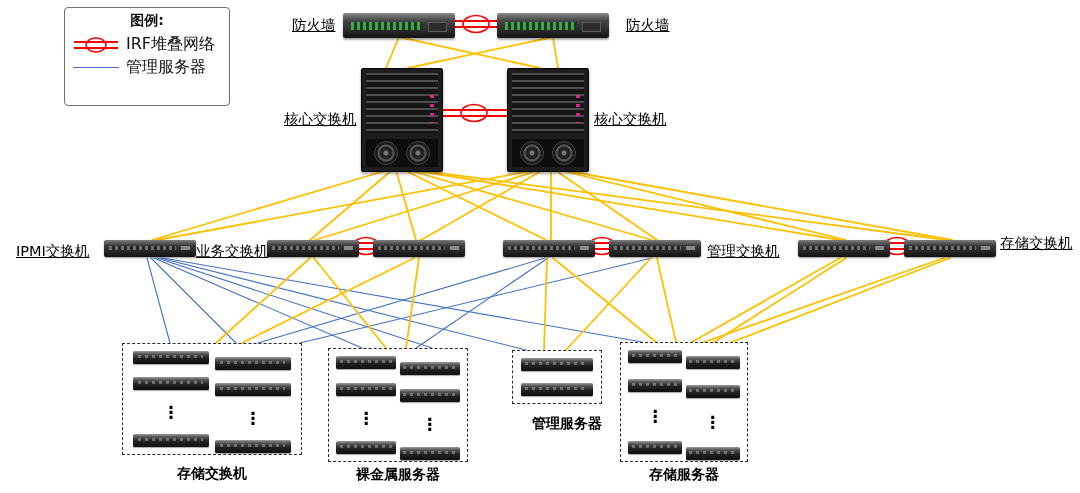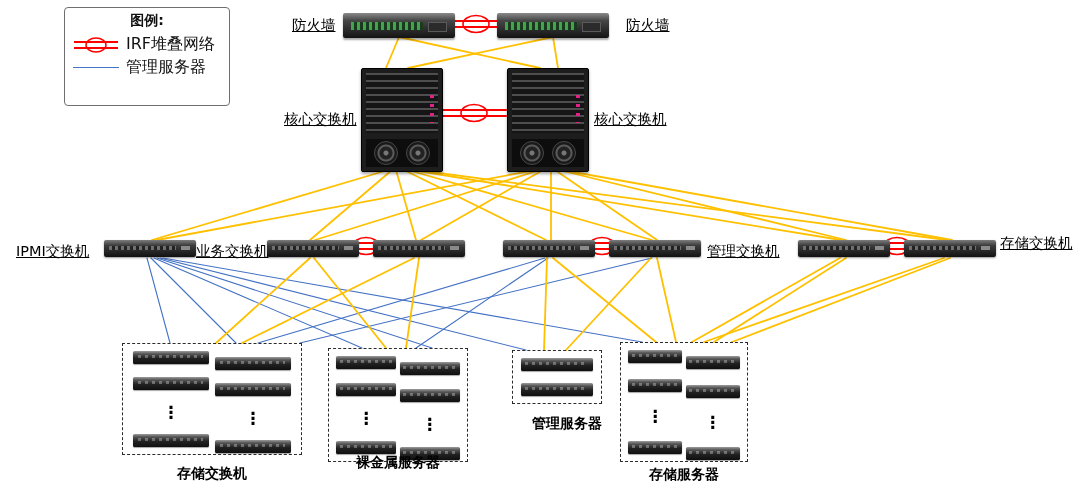--- a/index.html
+++ b/index.html
@@ -213,21 +213,21 @@
           <div class="vdots">⋮</div>
           <div class="server" style="width: 60px;"></div>
         </div>
         <div class="server-col offset">
           <div class="server" style="width: 60px;"></div>
           <div class="server" style="width: 60px;"></div>
           <div class="vdots">⋮</div>
           <div class="server" style="width: 60px;"></div>
         </div>
       </div>
-      <div class="group-label" style="left: 328px; top: 454px; width: 140px;">裸金属服务器</div>
+      <div class="group-label" style="left: 328px; top: 466px; width: 140px;">裸金属服务器</div>
       <div class="server-box" style="left: 512px; top: 350px; width: 90px; height: 54px;">
         <div class="server-col">
           <div class="server" style="width: 72px;"></div>
           <div class="server" style="width: 72px;"></div>
         </div>
       </div>
       <div class="group-label" style="left: 512px; top: 415px; width: 90px; text-align: right;">管理服务器</div>
       <div class="server-box" style="left: 620px; top: 342px; width: 128px; height: 120px;">
         <div class="server-col">
           <div class="server" style="width: 54px;"></div>

